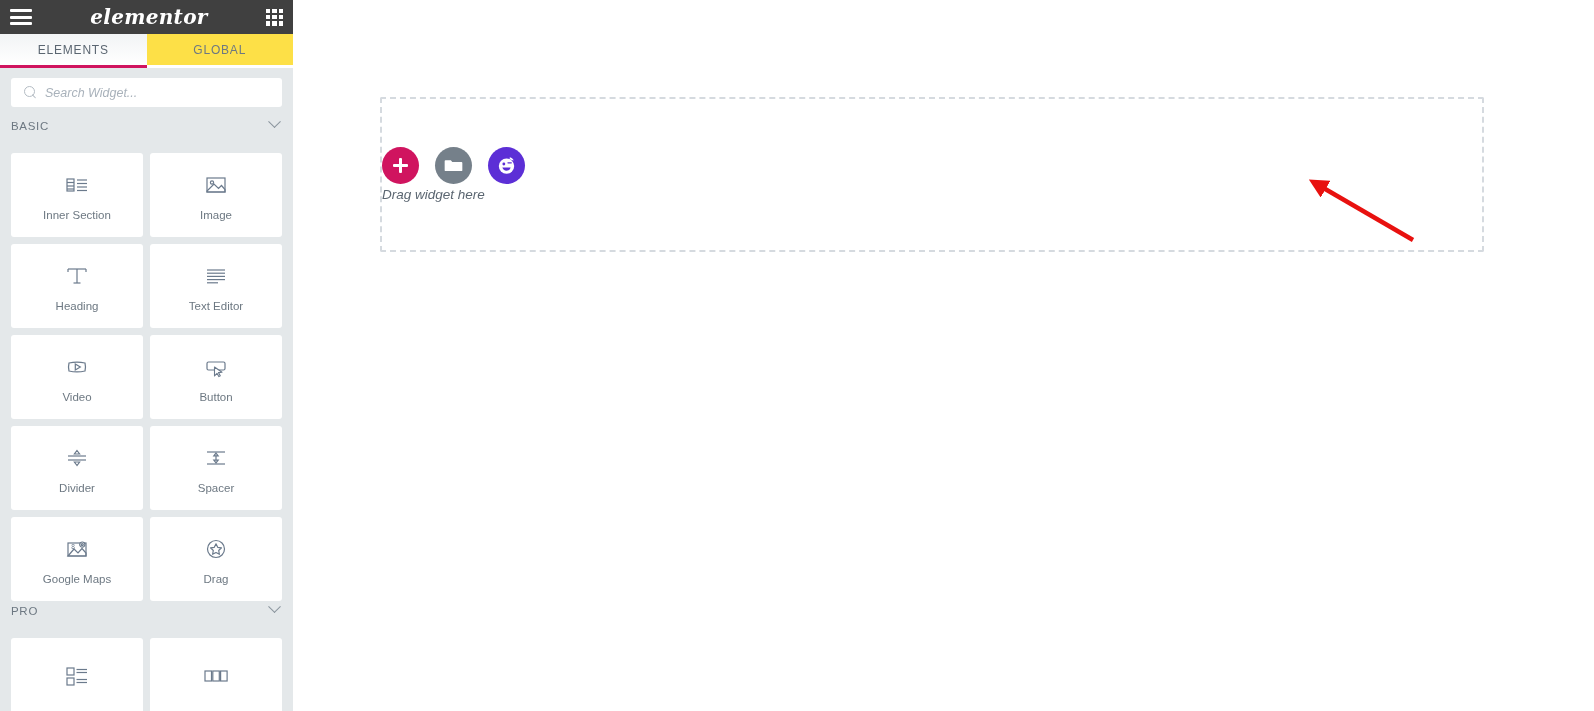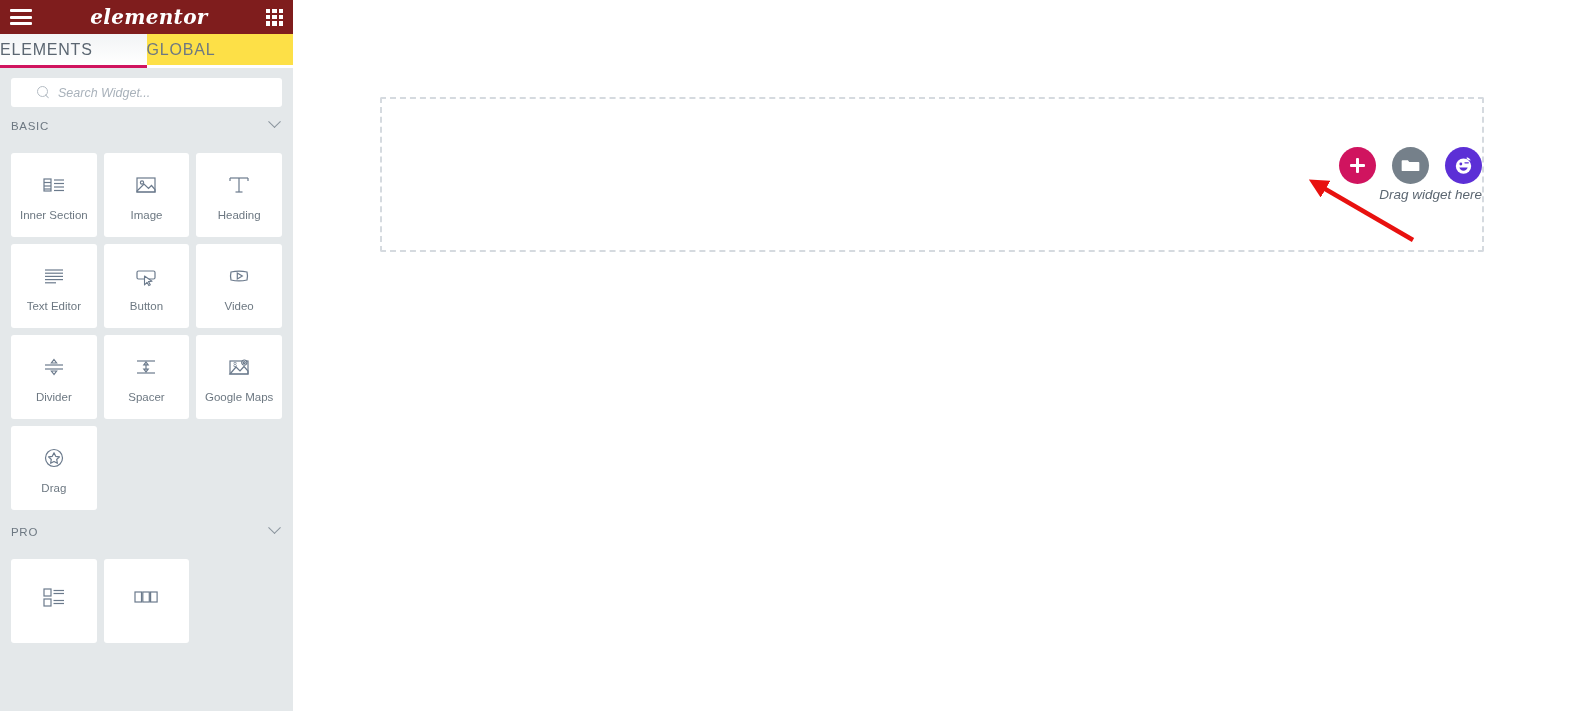--- a/index.html
+++ b/index.html
@@ -17,54 +17,54 @@
     background: #e4e8ea;
     position: relative;
     display: flex; flex-direction: column;
     flex: 0 0 293px;
     overflow: hidden;
   }
 
   
   #panel-header {
     height: 34px; flex: 0 0 34px;
-    background: #7f1d1d;
+    background: #404040;
     display: flex; align-items: center; justify-content: space-between;
     padding: 13px 10px;
   }
   .hamburger-icon { width: 22px; height: 16px; display: flex; flex-direction: column;
     justify-content: space-between; cursor: pointer; }
   .hamburger-icon i { display: block; height: 3px; background: #fff; border-radius: 1px; }
   .brand-logo {
     color: #fff; font-family: "DejaVu Serif", serif;
     font-style: italic; font-size: 20px; font-weight: 700;
     letter-spacing: .3px; line-height: 1; user-select: none;
   }
   .apps-grid-icon { width: 17px; height: 17px; display: grid;
     grid-template-columns: repeat(3, 1fr); grid-template-rows: repeat(3, 1fr);
     gap: 2.2px; cursor: pointer; }
   .apps-grid-icon i { background: #fff; display: block; }
 
   
   #panel-tabs { height: 34px; flex: 0 0 34px; display: flex; background: #fff; }
   .panel-tab {
-    flex: 1; display: flex; align-items: center; justify-content: flex-start;
-    font-size: 16px; letter-spacing: .8px; color: #6d7882;
+    flex: 1; display: flex; align-items: center; justify-content: center;
+    font-size: 12px; letter-spacing: .8px; color: #6d7882;
     background: linear-gradient(#f7f8f9, #ffffff);
     border-bottom: 3px solid transparent; cursor: pointer; user-select: none;
   }
   .panel-tab.active { color: #5b6671; border-bottom-color: #d0145f;
     background: linear-gradient(#f2f4f5, #ffffff); }
   .panel-tab.inactive { background: #fde047; border-bottom-color: #ffffff; }
 
   
   #panel-search-wrap { padding: 10px 11px 9px 11px; background: #e4e8ea; flex: 0 0 auto; }
   #panel-search {
     height: 29px; background: #fff; border-radius: 3px;
-    display: flex; align-items: center; gap: 8px; padding: 0 26px;
+    display: flex; align-items: center; gap: 8px; padding: 0 13px;
   }
   .search-glass { width: 13px; height: 13px; flex: 0 0 13px; position: relative; }
   .search-glass::before { content:""; position:absolute; left:0; top:0;
     width: 9px; height: 9px; border: 1.4px solid #b4bcc4; border-radius: 50%; }
   .search-glass::after { content:""; position:absolute; left: 8.4px; top: 8.4px;
     width: 4.6px; height: 1.4px; background: #b4bcc4; transform: rotate(45deg);
     transform-origin: left center; border-radius: 1px; }
   #panel-search input {
     flex: 1; border: none; outline: none; font-size: 12.5px;
     font-style: italic; color: #5b6671; font-family: "Liberation Sans", sans-serif;
@@ -75,39 +75,39 @@
   
   #panel-body { flex: 1 1 auto; overflow: hidden; position: relative; }
   .cat-header {
     height: 28px; display: flex; justify-content: space-between;
     padding: 0 14px 0 11px; margin-top: 4px; cursor: pointer; user-select: none;
   }
   .cat-header .cat-title { font-size: 11.5px; color: #6d7882; letter-spacing: .7px; }
   .chev-down { width: 9px; height: 9px; border-right: 1.6px solid #8b959e;
     border-bottom: 1.6px solid #8b959e; transform: rotate(45deg) translate(-2px,-2px); }
   .widget-grid {
-    display: grid; grid-template-columns: 1fr 1fr 1fr;
+    display: grid; grid-template-columns: 1fr 1fr;
     gap: 7px; padding: 5px 11px 4px 11px;
   }
   .widget-card {
     background: #fff; border-radius: 3px; height: 84px;
     display: flex; flex-direction: column; align-items: center; justify-content: center;
     gap: 9px; cursor: move; user-select: none;
   }
   .widget-card .w-label { font-size: 11.5px; color: #6d7882; text-align: center; }
   .w-icon { width: 30px; height: 30px; color: #6b7a8c; display: block; }
   .w-icon svg { width: 100%; height: 100%; display: block; }
 
   
   #canvas { flex: 1 1 auto; position: relative; background: #ffffff; height: 711px; }
   #drop-zone {
     position: absolute; left: 87px; top: 97px;
     width: 1104px; height: 155px;
     border: 2px dashed #d5dadf; border-radius: 2px;
-    display: flex; flex-direction: column; align-items: flex-end; justify-content: center;
+    display: flex; flex-direction: column; align-items: flex-start; justify-content: center;
     gap: 3px;
   }
   #add-row { display: flex; align-items: center; gap: 16px; }
   .round-btn {
     width: 37px; height: 37px; border-radius: 50%;
     display: flex; align-items: center; justify-content: center;
     cursor: pointer; border: none;
   }
   .round-btn.pink { background: #d0145f; }
   .round-btn.gray { background: #75808a; }
@@ -227,35 +227,35 @@
               <line x1="6" y1="18.6" x2="24" y2="18.6"></line>
               <line x1="6" y1="21.8" x2="17" y2="21.8"></line>
             </svg>
           </span>
           <span class="w-label">Text Editor</span>
         </div>
 
         <div class="widget-card">
           <span class="w-icon">
             <svg viewBox="0 0 30 30" fill="none" stroke="currentColor" stroke-width="1.2">
+              <path d="M7 11 Q15 9.2 23 11 Q24 15 23 19 Q15 20.8 7 19 Q6 15 7 11 Z"></path>
+              <path d="M13.3 12 L18.3 15 L13.3 18 Z"></path>
+            </svg>
+          </span>
+          <span class="w-label">Video</span>
+        </div>
+
+        <div class="widget-card">
+          <span class="w-icon">
+            <svg viewBox="0 0 30 30" fill="none" stroke="currentColor" stroke-width="1.2">
               <rect x="6" y="10" width="18" height="8" rx="1.5"></rect>
               <path d="M13.5 15 L13.5 24 L16 21.3 L17.8 24.6 L19.3 23.7 L17.5 20.6 L21 20.3 Z" fill="#ffffff" stroke="currentColor" stroke-width="1.1" stroke-linejoin="round"></path>
             </svg>
           </span>
           <span class="w-label">Button</span>
-        </div>
-
-        <div class="widget-card">
-          <span class="w-icon">
-            <svg viewBox="0 0 30 30" fill="none" stroke="currentColor" stroke-width="1.2">
-              <path d="M7 11 Q15 9.2 23 11 Q24 15 23 19 Q15 20.8 7 19 Q6 15 7 11 Z"></path>
-              <path d="M13.3 12 L18.3 15 L13.3 18 Z"></path>
-            </svg>
-          </span>
-          <span class="w-label">Video</span>
         </div>
 
         <div class="widget-card">
           <span class="w-icon">
             <svg viewBox="0 0 30 30" fill="none" stroke="currentColor" stroke-width="1.2">
               <path d="M15 7.5 L17.6 11 L12.4 11 Z"></path>
               <line x1="6" y1="13" x2="24" y2="13"></line>
               <line x1="6" y1="17" x2="24" y2="17"></line>
               <path d="M15 22.5 L12.4 19 L17.6 19 Z"></path>
             </svg>
@@ -294,21 +294,21 @@
             <svg viewBox="0 0 30 30" fill="none" stroke="currentColor" stroke-width="1.2">
               <circle cx="15" cy="15" r="8.5"></circle>
               <path d="M15 9.8 L16.7 13.3 L20.5 13.8 L17.7 16.5 L18.4 20.3 L15 18.5
                        L11.6 20.3 L12.3 16.5 L9.5 13.8 L13.3 13.3 Z" stroke-linejoin="round"></path>
             </svg>
           </span>
           <span class="w-label">Drag</span>
         </div>
       </div>
 
-      <div class="cat-header" style="margin-top:12px;">
+      <div class="cat-header" style="margin-top:0;">
         <span class="cat-title">PRO</span>
         <span class="chev-down"></span>
       </div>
 
       <div class="widget-grid">
         <div class="widget-card">
           <span class="w-icon">
             <svg viewBox="0 0 30 30" fill="none" stroke="currentColor" stroke-width="1.2">
               <rect x="5" y="7" width="7" height="7"></rect>
               <rect x="5" y="17" width="7" height="7"></rect>

